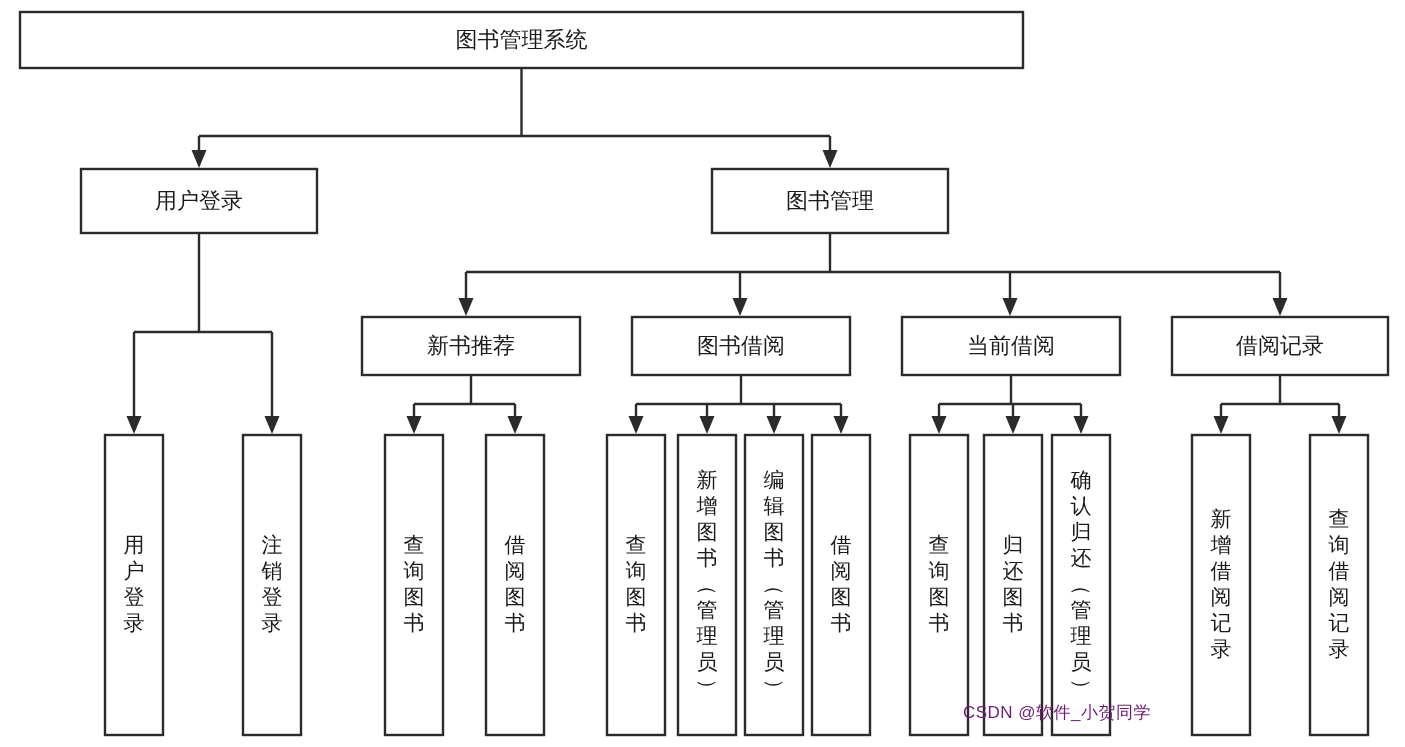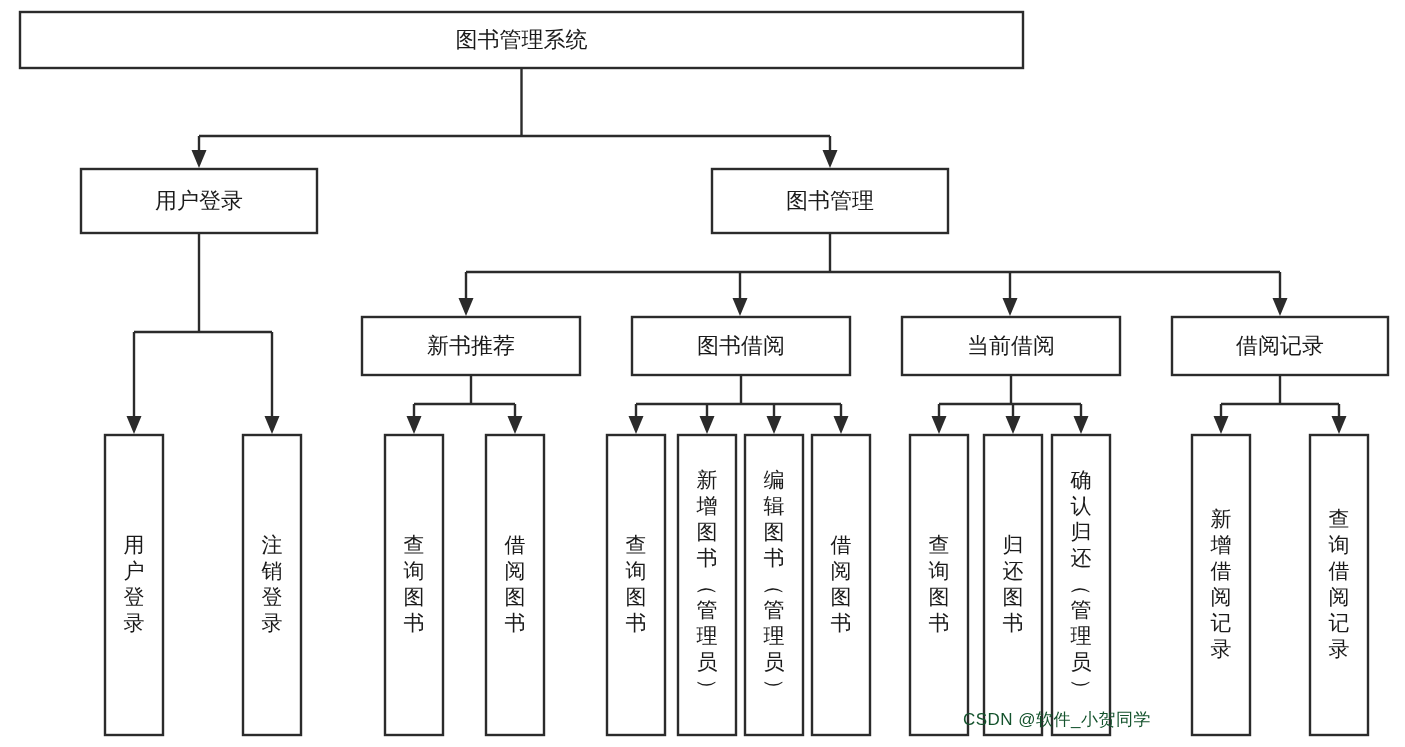--- a/index.html
+++ b/index.html
@@ -51,24 +51,24 @@
     fill: none;
     stroke-linecap: butt;
   }
   .arrow-head {
     fill: #2b2b2b;
     stroke: none;
   }
   .watermark {
     position: absolute;
     right: 8px;
-    bottom: 16px;
+    bottom: 23px;
     font-family: "Liberation Sans", "DejaVu Sans", sans-serif;
     font-size: 17px;
-    color: #14532d;
+    color: #701a75;
     letter-spacing: 0.5px;
     white-space: nowrap;
     user-select: none;
   }
 </style>
 </head>
 <body>
 
 <div id="diagram-root">
   <svg id="tree-svg" viewBox="0 0 1405 747" xmlns="http://www.w3.org/2000/svg">

